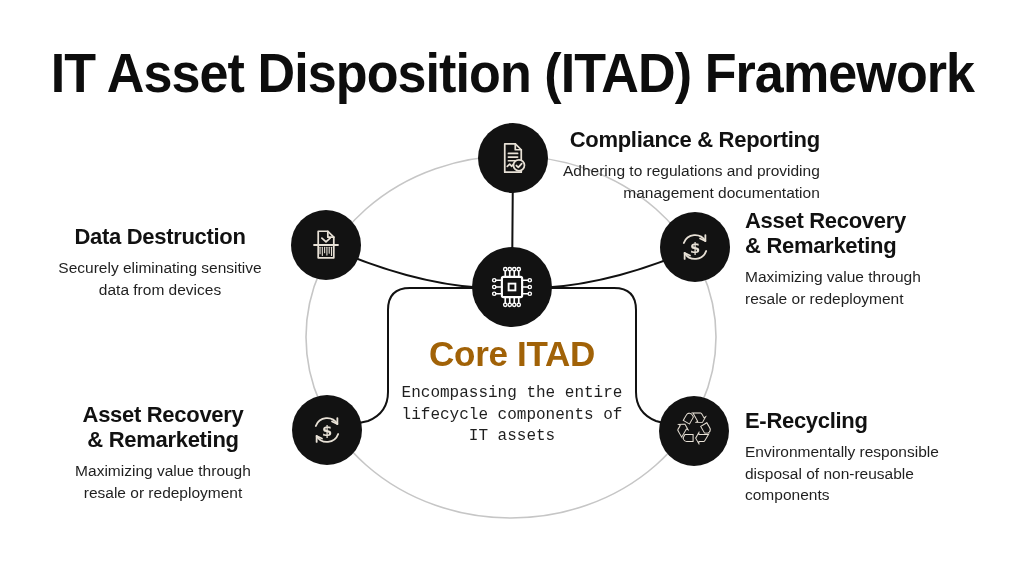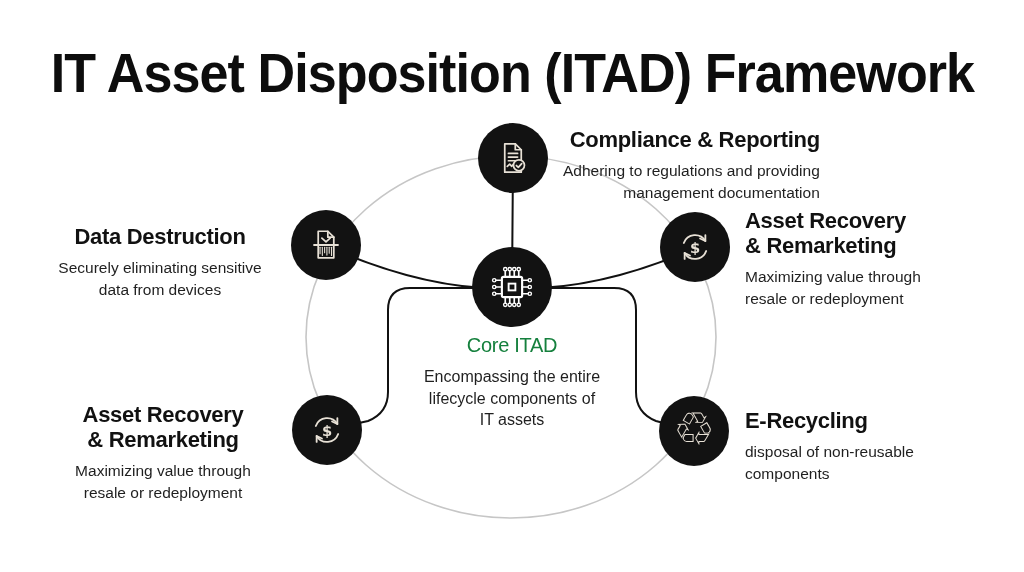--- a/index.html
+++ b/index.html
@@ -36,23 +36,23 @@
   .textblock.align-right { text-align:center; }
   .textblock.align-center { text-align:center; }
   .node-title {
     font-size:22px; font-weight:bold; color:#111111;
     line-height:25px; letter-spacing:-0.3px; white-space:nowrap;
   }
   .node-desc { margin-top:8px; }
   .node-desc div {
     font-size:15.5px; color:#1f1f1f; line-height:21.5px; white-space:nowrap;
   }
-  .core-title { font-size:20px; font-weight:normal; color:#15803d; letter-spacing:-0.3px; }
+  .core-title { font-size:35px; font-weight:bold; color:#a16207; letter-spacing:-0.3px; }
   .core-desc { margin-top:9px; }
-  .core-desc div { font-size:16px; color:#1f1f1f; line-height:21.5px; white-space:nowrap; }
+  .core-desc div { font-size:16px; color:#1f1f1f; line-height:21.5px; white-space:nowrap;font-family:Liberation Mono, monospace; }
 </style>
 </head>
 <body>
 
 <svg width="0" height="0" style="position:absolute" aria-hidden="true">
   <defs>
     <symbol id="icon-doc-check" viewBox="0 0 48 48">
       <g fill="none" stroke="currentColor" stroke-width="1.9" stroke-linecap="round" stroke-linejoin="round">
         <path d="M 15 8.5 H 26.5 L 33 15 V 39.5 H 15 Z"></path>
         <path d="M 26.5 8.5 V 15 H 33"></path>
@@ -191,20 +191,21 @@
     </div>
     <div class="node-desc">
       <div>Maximizing value through</div>
       <div>resale or redeployment</div>
     </div>
   </div>
 
   <div class="textblock" style="left:745px; top:408px;">
     <div class="node-title">E-Recycling</div>
     <div class="node-desc">
+      <div>Environmentally responsible</div>
       <div>disposal of non-reusable</div>
       <div>components</div>
     </div>
   </div>
 
   <div class="textblock align-right" style="left:40px; top:224px; width:240px;">
     <div class="node-title">Data Destruction</div>
     <div class="node-desc">
       <div>Securely eliminating sensitive</div>
       <div>data from devices</div>

